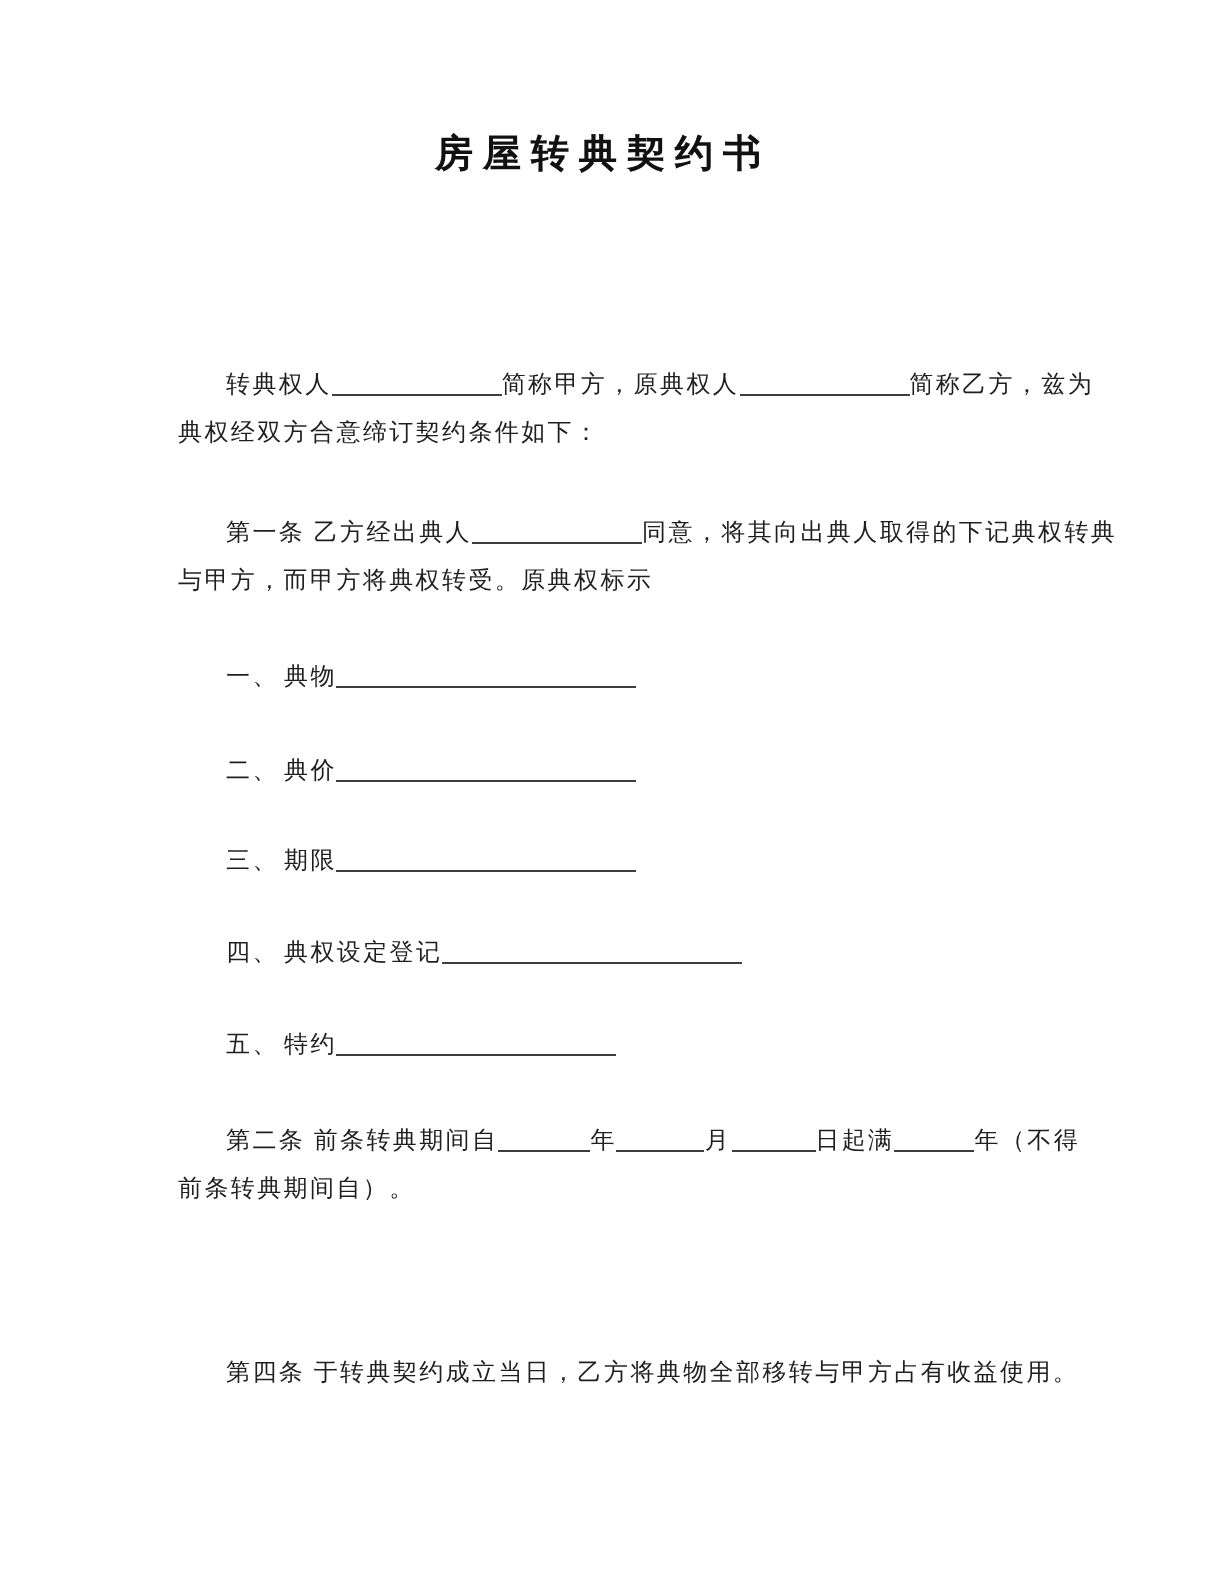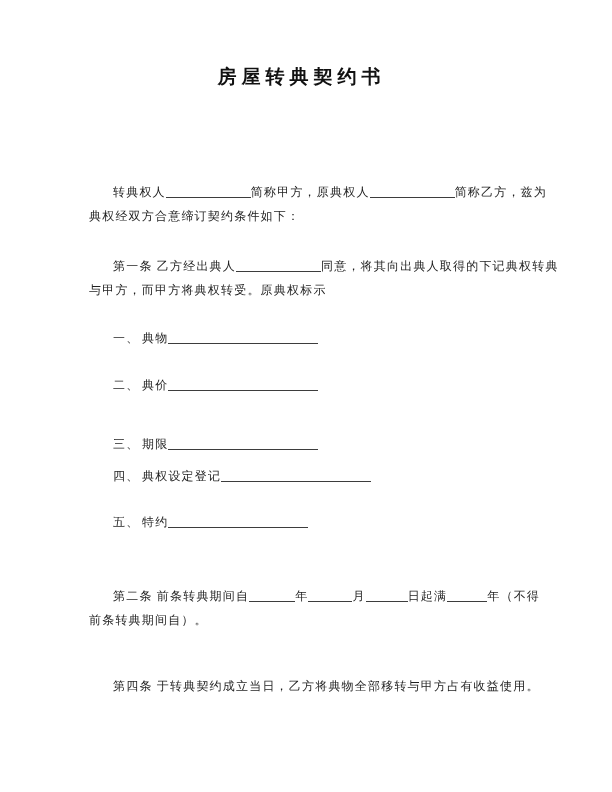--- a/index.html
+++ b/index.html
@@ -59,24 +59,24 @@
   <h1 class="doc-title">房屋转典契约书</h1>
 
   <p class="para indent" style="top:254px"><span>第一条</span> <span>乙方经出典人</span><span class="blank" style="width:85px"></span><span>同意，将其向出典人取得的下记典权转典</span><br><span>与甲方，而甲方将典权转受。原典权标示</span></p>
 
   <p class="para indent" style="top:180px"><span>转典权人</span><span class="blank" style="width:85px"></span><span>简称甲方，原典权人</span><span class="blank" style="width:85px"></span><span>简称乙方，兹为</span><br><span>典权经双方合意缔订契约条件如下：</span></p>
 
   <p class="item" style="top:373px"><span class="num">二、</span><span>典价</span><span class="blank" style="width:150px"></span></p>
 
   <p class="item" style="top:326px"><span class="num">一、</span><span>典物</span><span class="blank" style="width:150px"></span></p>
 
-  <p class="item" style="top:432px"><span class="num">三、</span><span>期限</span><span class="blank" style="width:150px"></span></p>
+  <p class="item" style="top:418px"><span class="num">三、</span><span>期限</span><span class="blank" style="width:150px"></span></p>
 
   <p class="item" style="top:510px"><span class="num">五、</span><span>特约</span><span class="blank" style="width:140px"></span></p>
 
   <p class="item" style="top:464px"><span class="num">四、</span><span>典权设定登记</span><span class="blank" style="width:150px"></span></p>
 
-  <p class="para indent" style="top:584px"><span>第二条</span> <span>前条转典期间自</span><span class="blank" style="width:46px"></span><span>年</span><span class="blank" style="width:44px"></span><span>月</span><span class="blank" style="width:42px"></span><span>日起满</span><span class="blank" style="width:40px"></span><span>年（不得</span><br><span>前条转典期间自）。</span></p>
+  <p class="para indent" style="top:558px"><span>第二条</span> <span>前条转典期间自</span><span class="blank" style="width:46px"></span><span>年</span><span class="blank" style="width:44px"></span><span>月</span><span class="blank" style="width:42px"></span><span>日起满</span><span class="blank" style="width:40px"></span><span>年（不得</span><br><span>前条转典期间自）。</span></p>
 
 
   <p class="para indent" style="top:674px"><span>第四条</span> <span>于转典契约成立当日，乙方将典物全部移转与甲方占有收益使用。</span></p>
 
 </div>
 
 </body></html>

